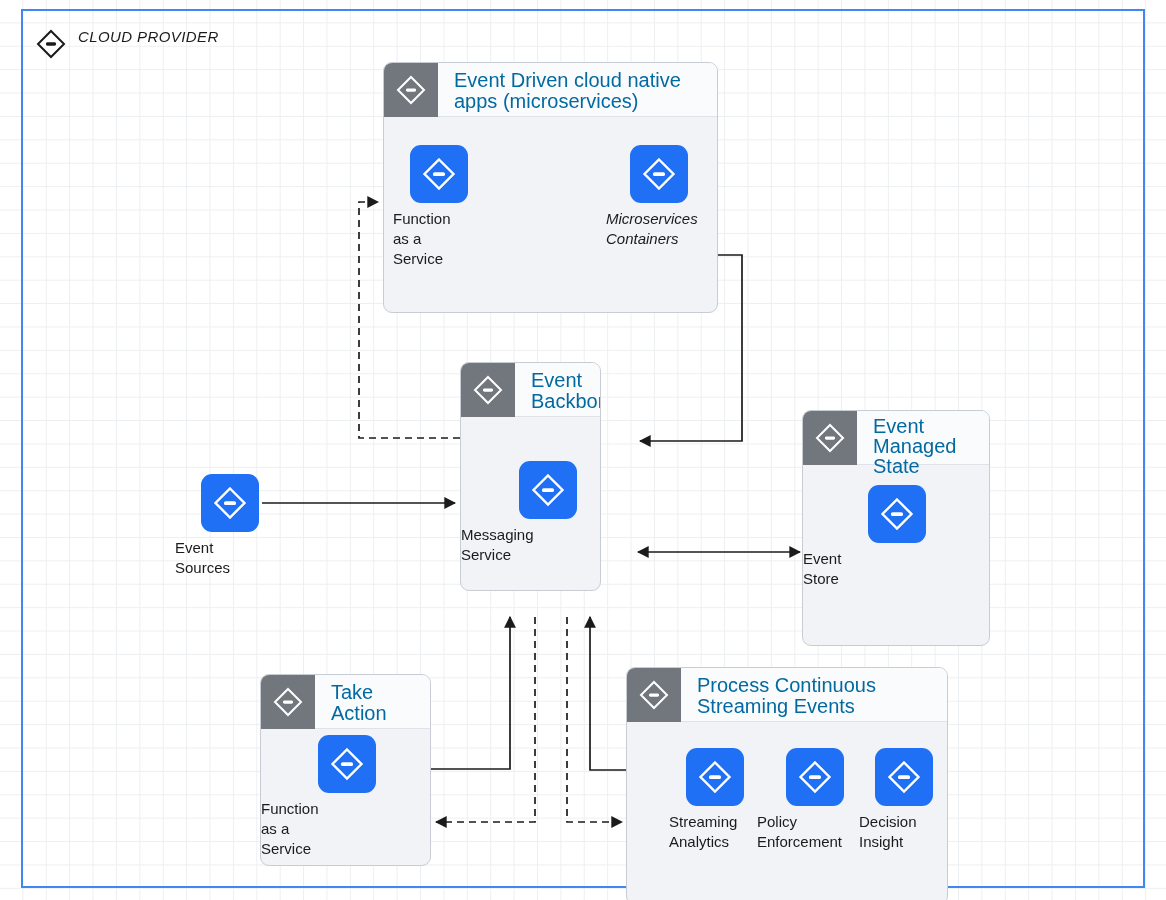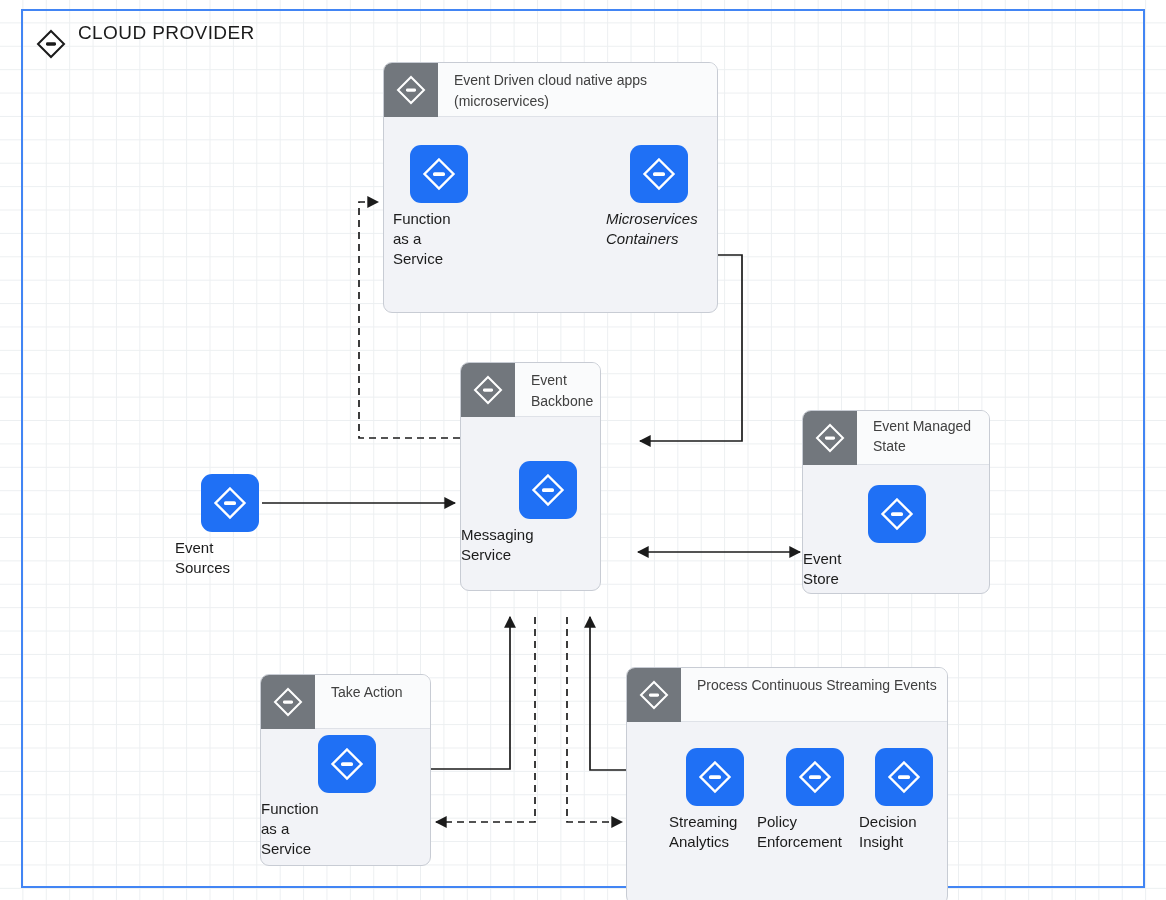--- a/index.html
+++ b/index.html
@@ -33,25 +33,26 @@
     width: 1124px;
     height: 879px;
     border: 2px solid #4285f4;
     box-sizing: border-box;
     background: transparent;
   }
 
   .cloud-label {
     position: absolute;
     left: 78px;
-    top: 22px;
-    font-size: 19px;
+    top: 28px;
+    font-size: 15px;
     letter-spacing: 0.4px;
     color: #1b1b1b;
     white-space: nowrap;
+    font-style: italic;
   }
 
   
   .diamond-outline {
     position: absolute;
     left: 36px;
     top: 29px;
     width: 30px;
     height: 30px;
   }
@@ -82,23 +83,23 @@
     width: 54px;
     height: 54px;
     background: #72777d;
   }
   .group-tab svg { position: absolute; left: 11px; top: 11px; }
   .group-title {
     position: absolute;
     left: 70px;
     top: 7px;
     right: 6px;
-    font-size: 14px;
+    font-size: 20px;
     line-height: 21px;
-    color: #404040;
+    color: #0369a1;
   }
   .group-body {
     position: absolute;
     left: 0;
     right: 0;
     top: 54px;
     bottom: 0;
   }
 
   
@@ -239,21 +240,21 @@
             <path d="M18 3.5 L32.5 18 L18 32.5 L3.5 18 Z" fill="#1f70f5" stroke="#ffffff" stroke-width="2.4"></path>
             <rect x="12" y="16.2" width="12" height="3.8" rx="1.6" fill="#ffffff"></rect>
           </svg>
         </div>
         <div class="node-label">Messaging
 Service</div>
       </div>
     </div>
   </div>
 
-  <div class="group" style="left:802px; top:410px; width:188px; height:184px;">
+  <div class="group" style="left:802px; top:410px; width:188px; height:236px;">
     <div class="group-head">
       <div class="group-tab">
         <svg viewBox="0 0 32 32" width="32" height="32">
           <path d="M16 3 L29 16 L16 29 L3 16 Z" fill="#72777d" stroke="#ffffff" stroke-width="2"></path>
           <rect x="11" y="14.4" width="10" height="3.3" rx="1.4" fill="#ffffff"></rect>
         </svg>
       </div>
       <div class="group-title" style="top:5px; line-height:20px;">Event Managed State</div>
     </div>
     <div class="group-body">

